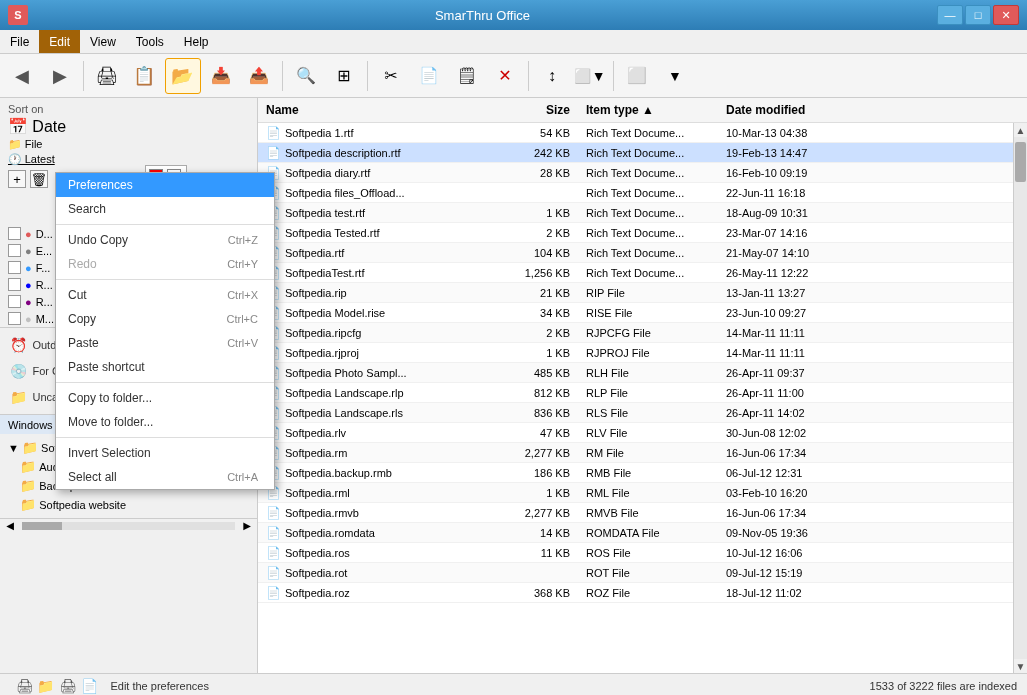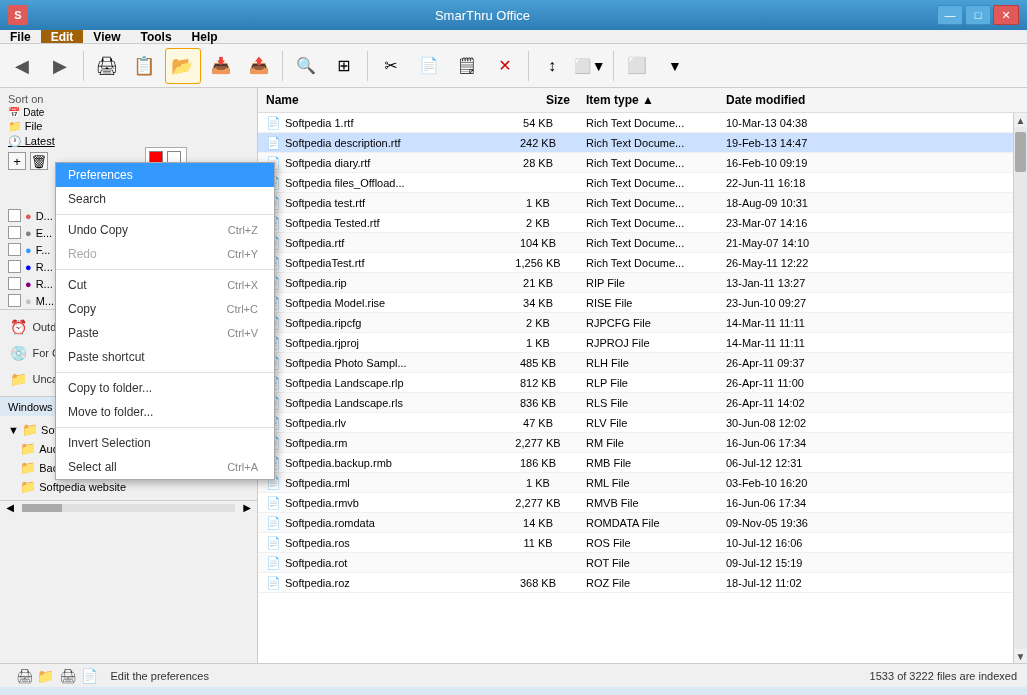--- a/index.html
+++ b/index.html
@@ -23,25 +23,24 @@
       display: flex; align-items: center; justify-content: center;
       background: #5aafe0; border: 1px solid #3a8fc0; color: white;
       cursor: pointer; font-size: 11px; border-radius: 2px;
     }
     .title-bar-btn.close { background: #e05a5a; border-color: #c03a3a; }
     .win-icon { width: 20px; height: 20px; background: #e05a5a; border-radius: 2px; display: flex; align-items: center; justify-content: center; color: white; font-weight: bold; font-size: 11px; }
 
     
     .menu-bar {
       background: #f0f0f0;
-      height: 14px;
+      height: 24px;
       display: flex;
       align-items: flex-end;
       border-bottom: 1px solid #ccc;
-      font-weight: bold;
     }
     .menu-item {
       padding: 2px 10px;
       cursor: pointer;
       height: 100%;
       display: flex;
       align-items: center;
     }
     .menu-item.active { background: #a16207; color: white; }
 
@@ -141,21 +140,21 @@
       align-items: center;
       height: 20px;
       border-bottom: 1px solid #f0f0f0;
       cursor: pointer;
       font-size: 11px;
     }
     .file-row.selected { background: #cce0ff; }
     .file-row.alt { background: #fafafa; }
     .file-cell { padding: 2px 8px; white-space: nowrap; overflow: hidden; text-overflow: ellipsis; }
     .cell-name { width: 240px; display: flex; align-items: center; gap: 4px; }
-    .cell-size { width: 80px; text-align: center; }
+    .cell-size { width: 80px; text-align: right; }
     .cell-type { width: 140px; }
     .cell-date { width: 160px; }
     .file-icon { font-size: 12px; color: #6699cc; }
     .scrollbar-right { width: 14px; background: #f0f0f0; border-left: 1px solid #ccc; display: flex; flex-direction: column; }
     .scroll-arrow { height: 14px; display: flex; align-items: center; justify-content: center; cursor: pointer; font-size: 10px; color: #555; }
     .scroll-track { flex: 1; background: #e8e8e8; position: relative; }
     .scroll-thumb { position: absolute; top: 5px; left: 1px; right: 1px; height: 40px; background: #aaa; border-radius: 2px; }
 
     
     .status-bar {
@@ -290,21 +289,21 @@
 
 <div class="main" style="position:relative;">
 
   <div class="left-panel">
 
     <div class="sort-section">
       <div class="sort-row-item">
         <span style="font-size:11px; color:#555;">Sort on</span>
       </div>
       <div class="sort-row-item">
-        <span style="font-size:10px;">📅 Date</span>
+        <span style="font-size:16px;">📅 Date</span>
       </div>
       <div class="sort-row-item">
         <span style="font-size:11px;">📁 File</span>
       </div>
       <div class="sort-row-item">
         <span style="font-size:11px;text-decoration:underline;">🕐 Latest</span>
       </div>
       <div class="sort-row-item" style="display:flex; align-items:center; gap:4px; margin-top:4px;">
         <div style="width:18px;height:18px;border:1px solid #999;background:#f8f8f8;display:flex;align-items:center;justify-content:center;cursor:pointer;font-size:13px;">+</div>
         <div style="width:18px;height:18px;border:1px solid #999;background:#f8f8f8;display:flex;align-items:center;justify-content:center;cursor:pointer;font-size:13px;">🗑</div>

